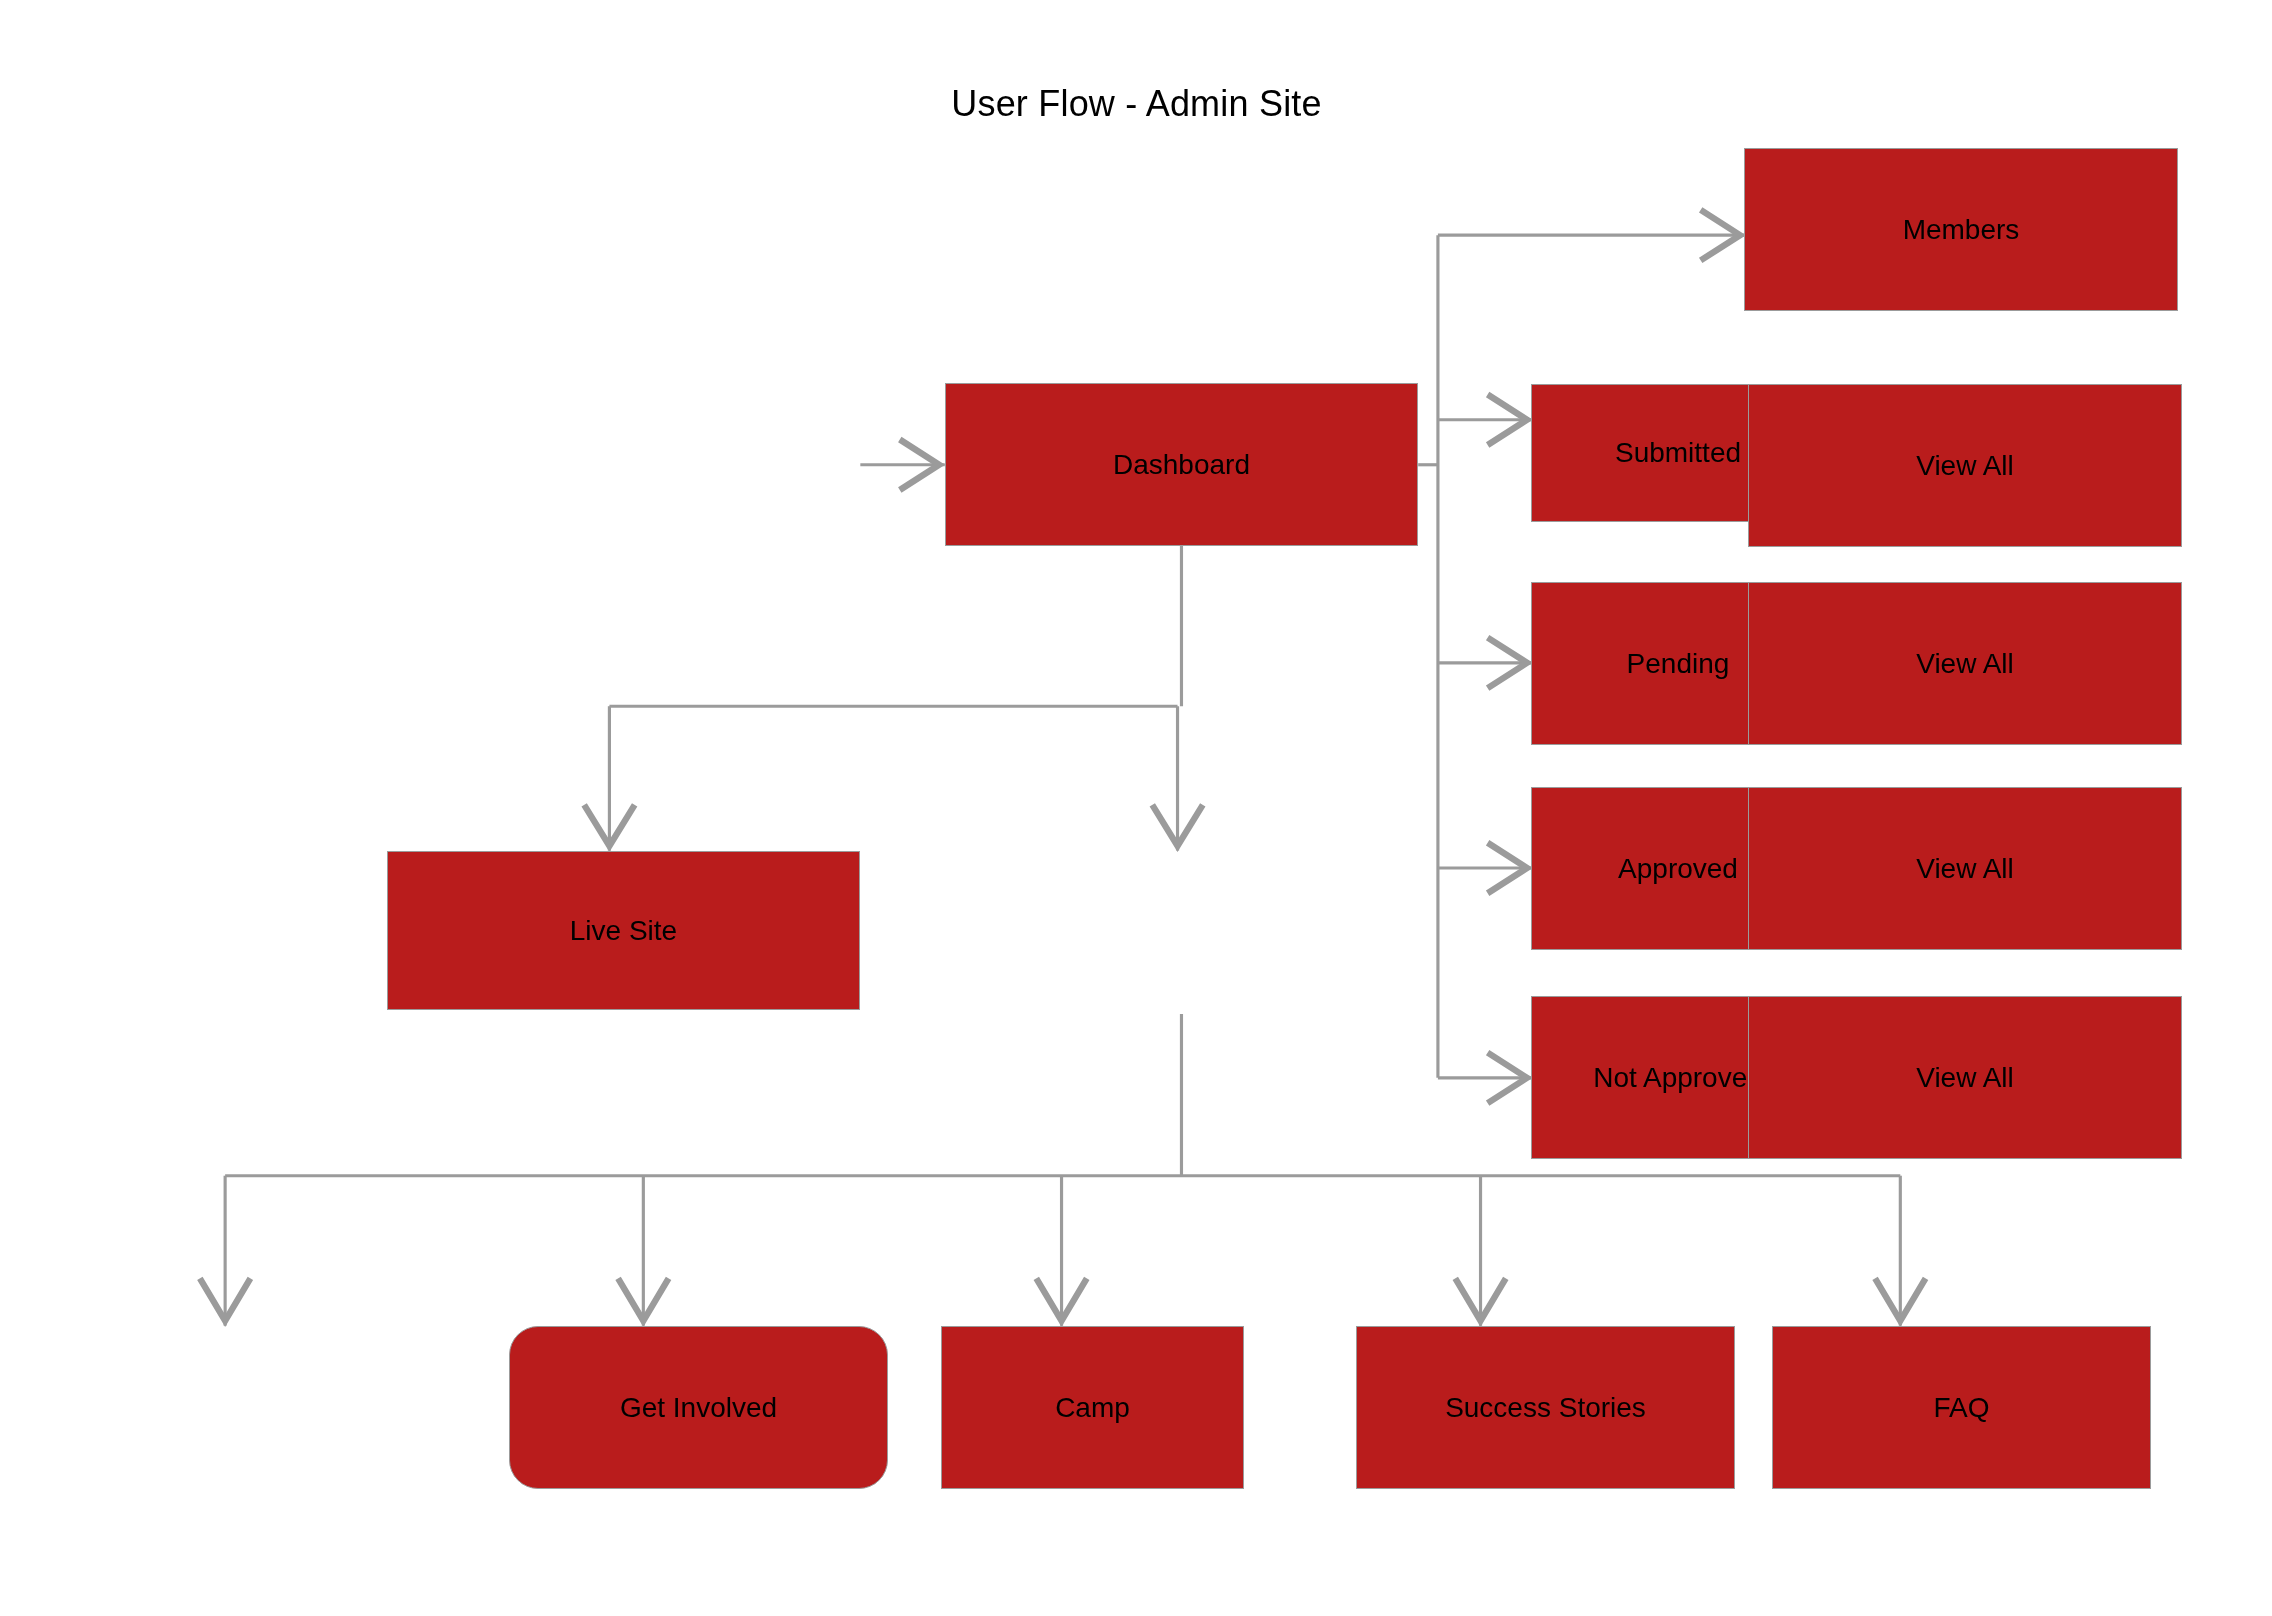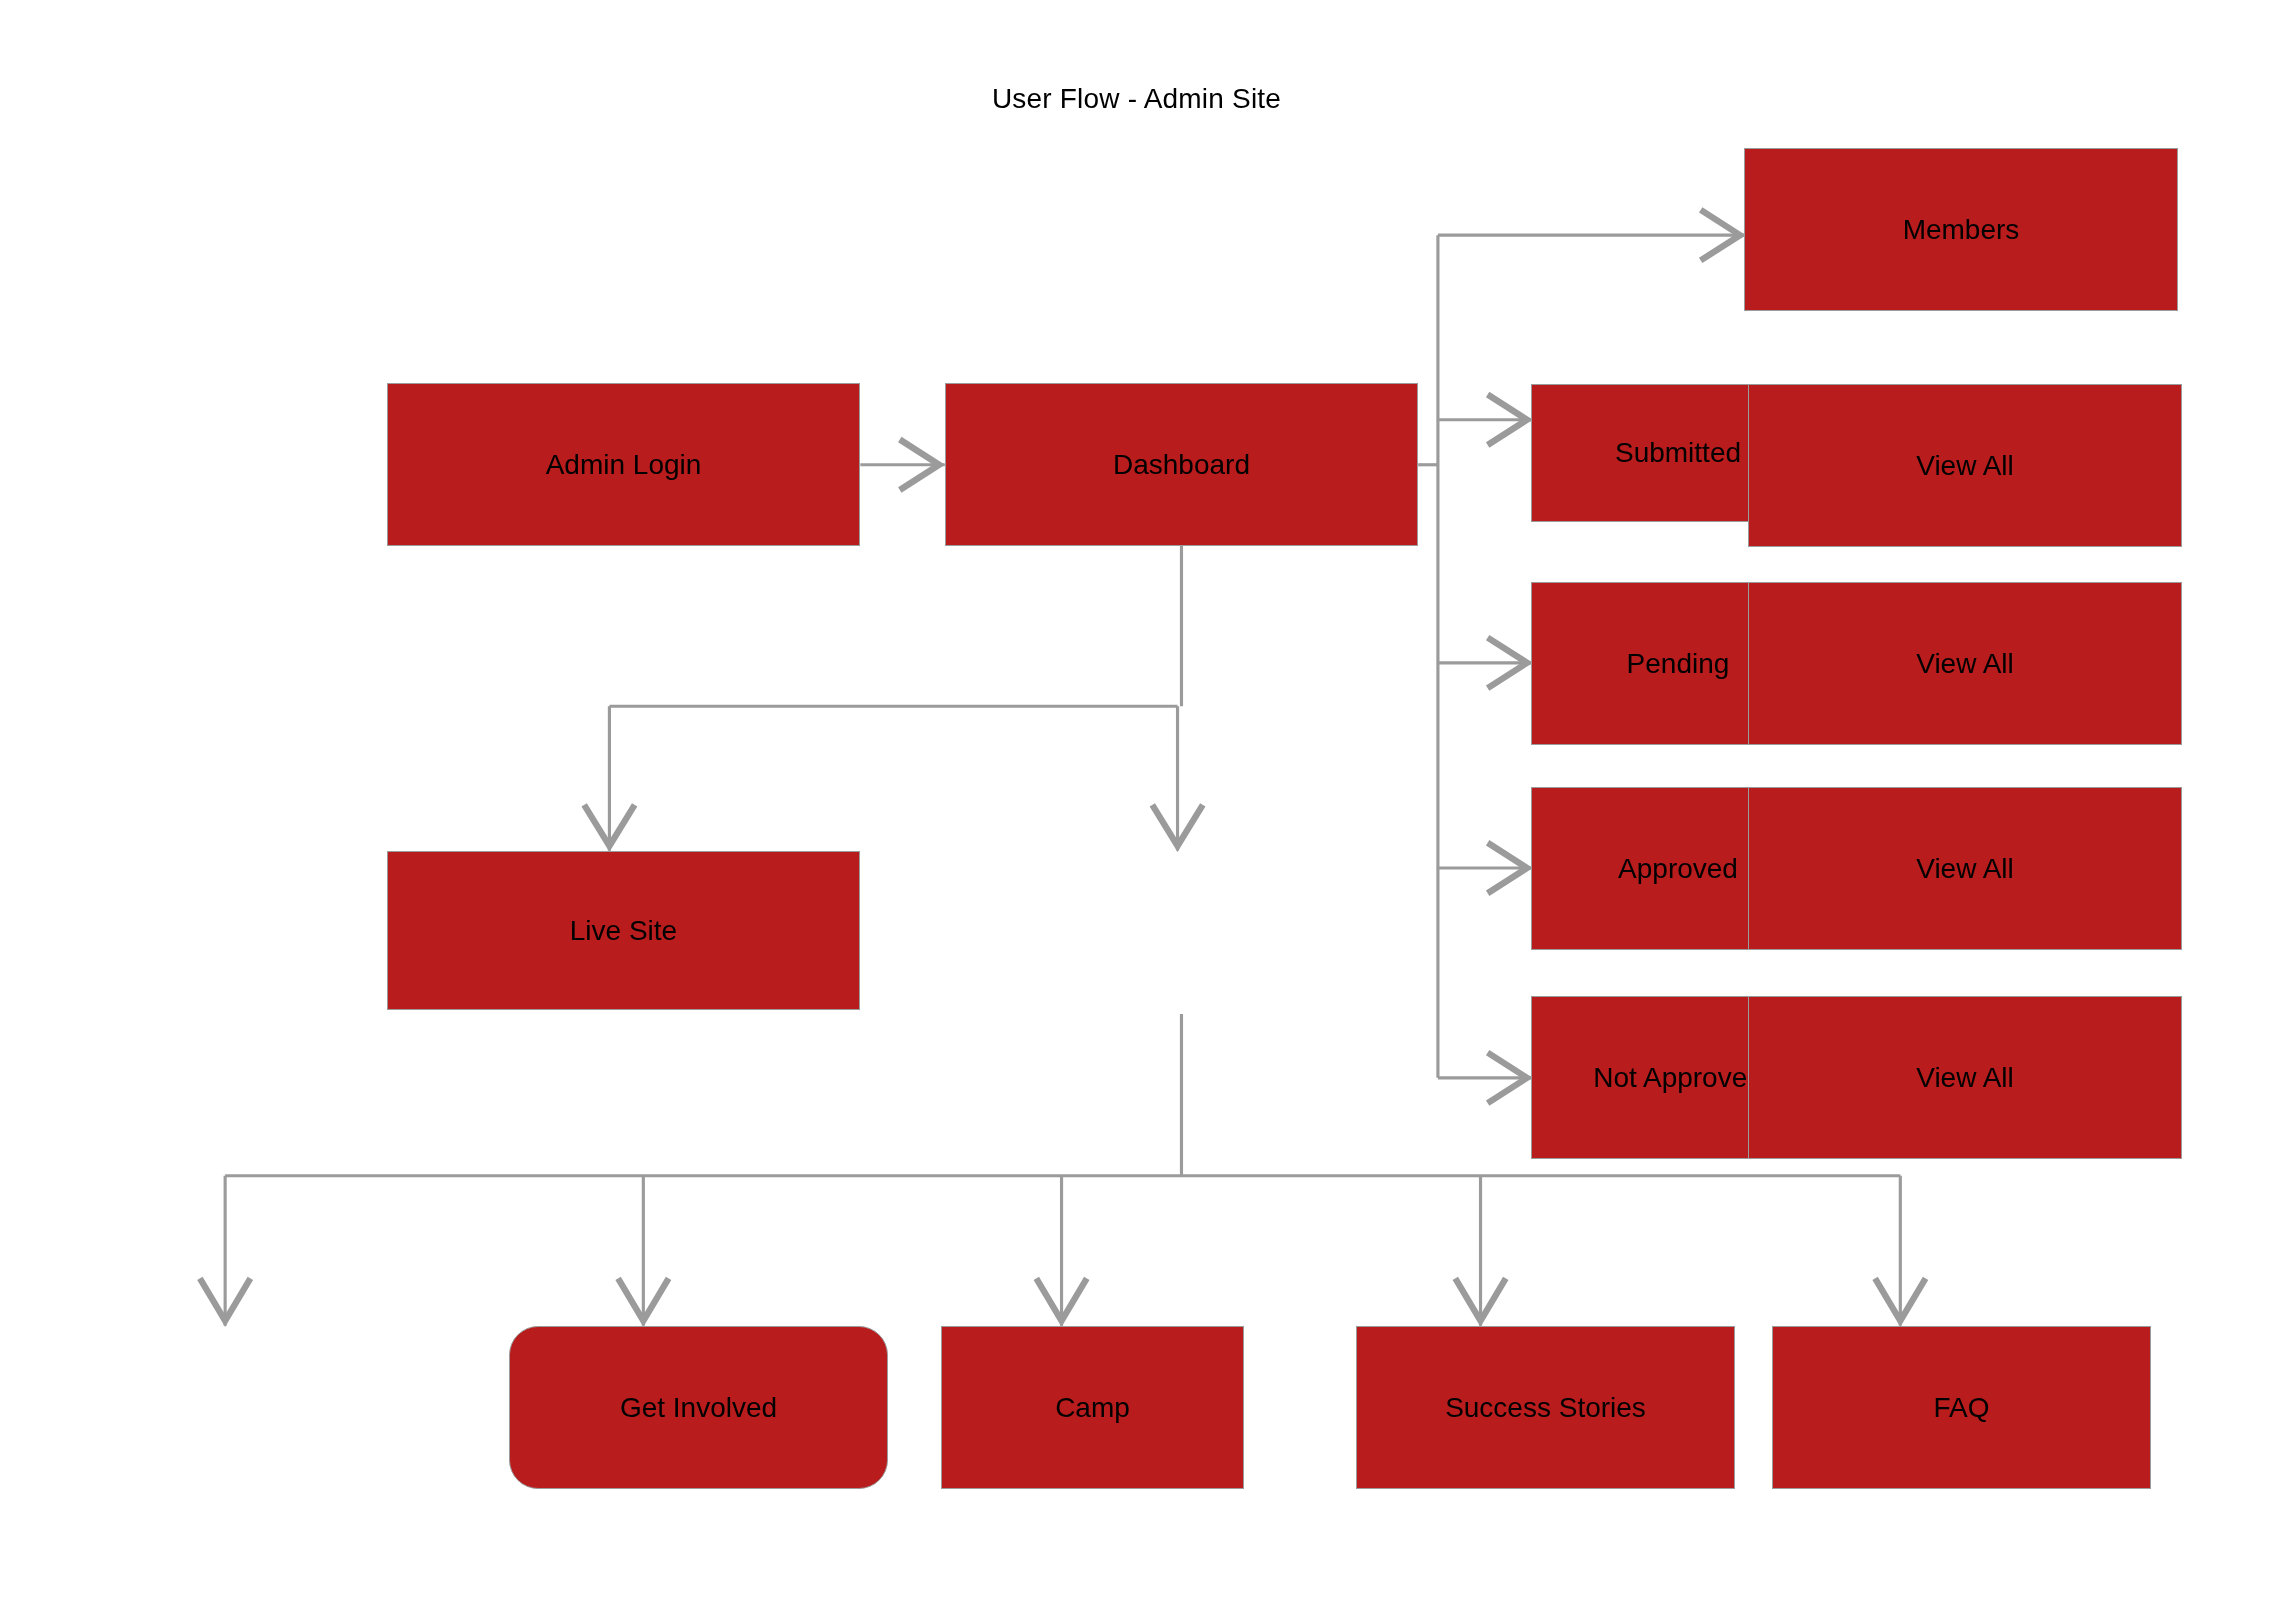--- a/index.html
+++ b/index.html
@@ -26,21 +26,21 @@
     width: 2273px;
     height: 1616px;
     pointer-events: none;
   }
   .diagram-title {
     position: absolute;
     left: 0;
     top: 83px;
     width: 2273px;
     text-align: center;
-    font-size: 28px;
+    font-size: 36px;
     color: #000000;
     letter-spacing: 0.2px;
   }
   .node {
     position: absolute;
     box-sizing: border-box;
     background: #b91c1c;
     border: 1.6px solid #9b9b9b;
     display: flex;
     align-items: center;
@@ -140,23 +140,20 @@
         <path d="M253,1620 L285,1674 L317,1620" stroke-width="8"></path>
         <path d="M783,1620 L815,1674 L847,1620" stroke-width="8"></path>
         <path d="M1313,1620 L1345,1674 L1377,1620" stroke-width="8"></path>
         <path d="M1844,1620 L1876,1674 L1908,1620" stroke-width="8"></path>
         <path d="M2376,1620 L2408,1674 L2440,1620" stroke-width="8"></path>
       </g>
 
     </g>
   </svg>
 
-  <div class="node" style="left:387px; top:383px; width:473px; height:163px;">
-    <span class="node-label">Admin Login</span>
-  </div>
 
   <div class="node" style="left:945px; top:383px; width:473px; height:163px;">
     <span class="node-label">Dashboard</span>
   </div>
 
   <div class="node" style="left:1744px; top:148px; width:434px; height:163px;">
     <span class="node-label">Members</span>
   </div>
 
   <div class="node" style="left:1531px; top:384px; width:294px; height:138px;">

